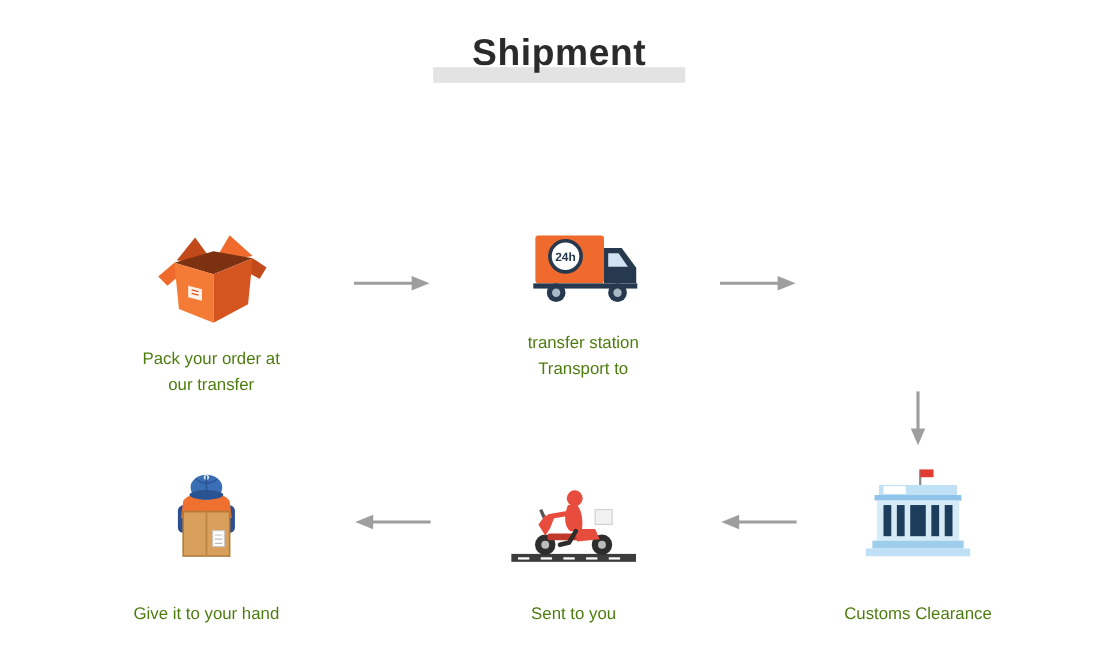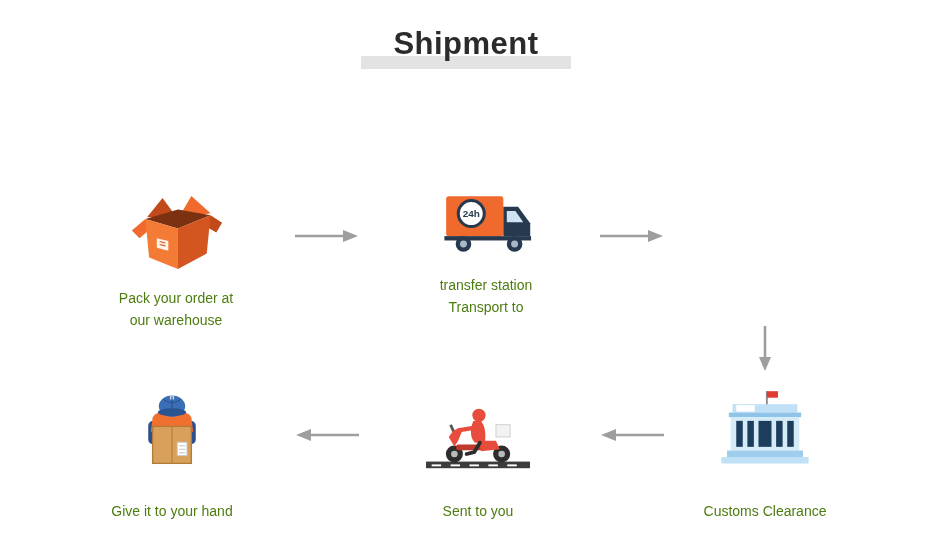--- a/index.html
+++ b/index.html
@@ -75,21 +75,21 @@
         <polygon points="86,26 98,34 92,44 78,36" fill="#c2491a"></polygon>
         <polygon points="18,30 52,40 52,82 22,70" fill="#f47b35"></polygon>
         <polygon points="52,40 86,26 82,66 52,82" fill="#d4551f"></polygon>
         <polygon points="30,50 42,53 42,63 30,60" fill="#ffffff" opacity="0.9"></polygon>
         <line x1="33" y1="53.5" x2="39" y2="55" stroke="#d4551f" stroke-width="1.2"></line>
         <line x1="33" y1="56.5" x2="39" y2="58" stroke="#d4551f" stroke-width="1.2"></line>
       </svg>
     </div>
     <div class="label">
       <span>Pack your order at</span>
-      <span>our warehouse</span>
+      <span>our transfer</span>
     </div>
   </div>
 
   <div class="arrow" style="left:295px; top:228px;">
     <svg viewBox="0 0 64 16" width="64" height="16" aria-hidden="true">
       <line x1="0" y1="8" x2="49" y2="8" stroke="#9e9e9e" stroke-width="2.6"></line>
       <polygon points="48,2 63,8 48,14" fill="#9e9e9e"></polygon>
     </svg>
   </div>
 

